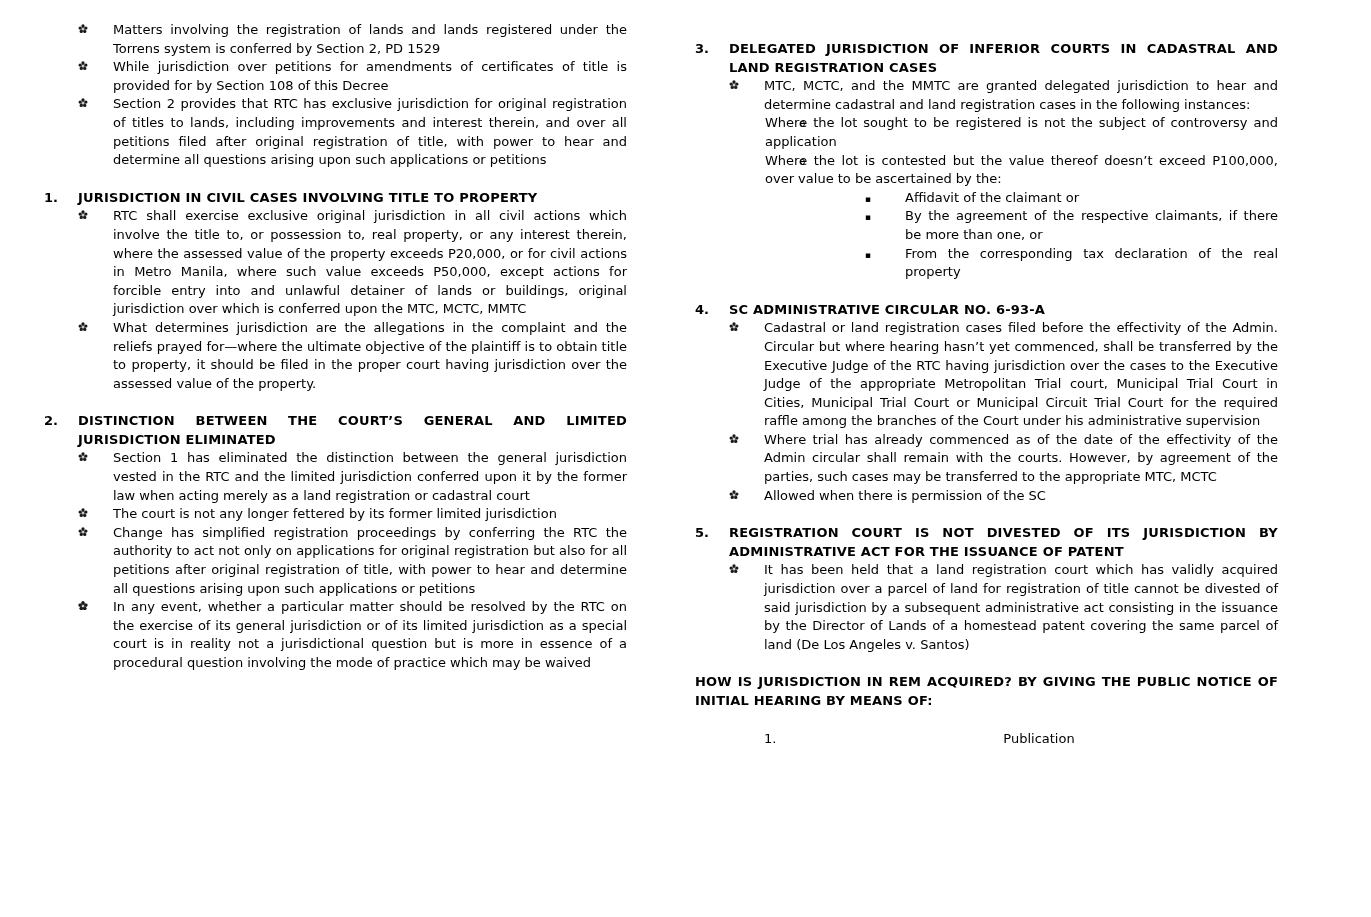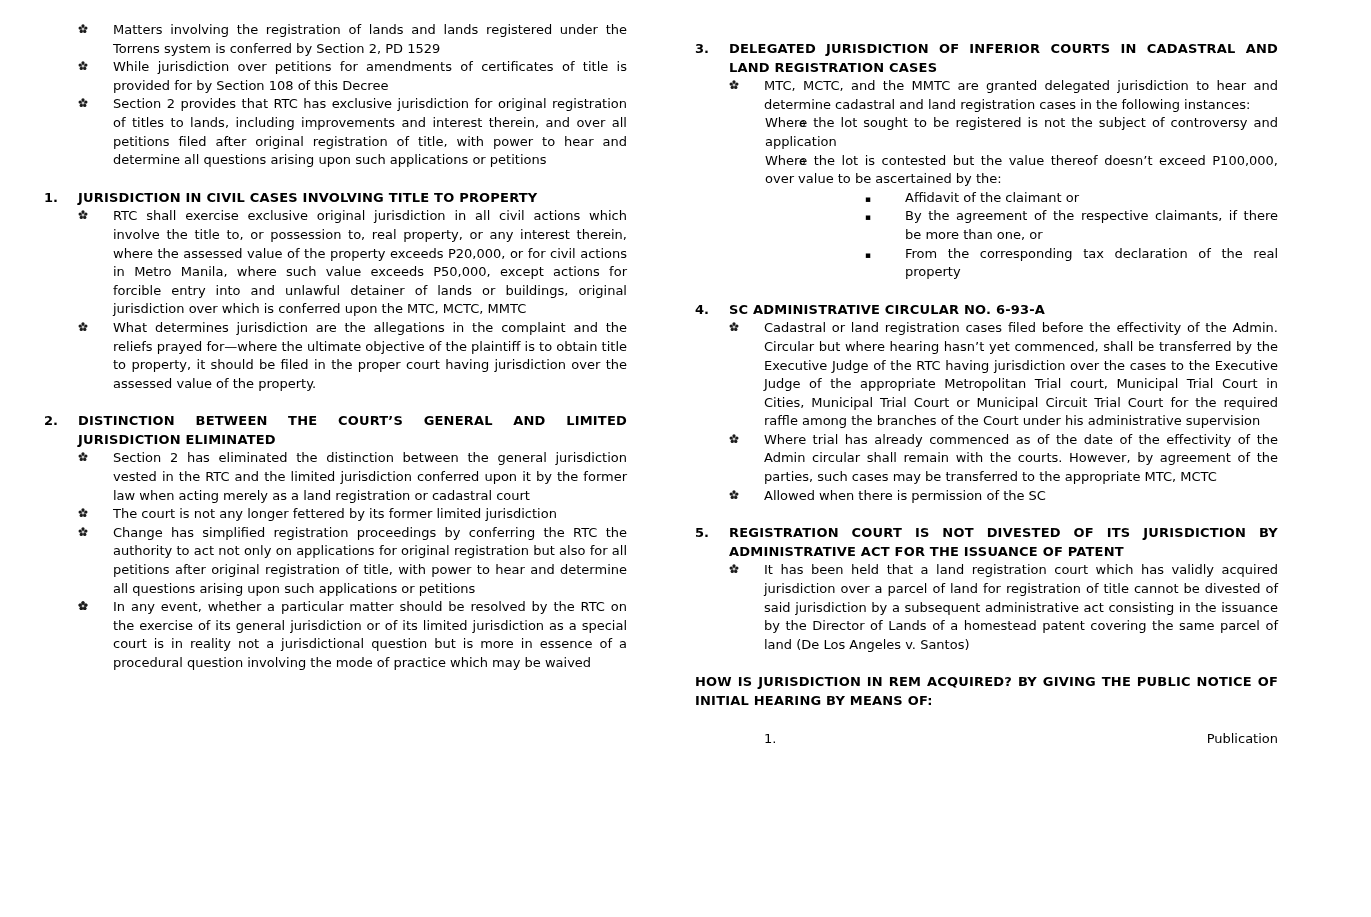--- a/index.html
+++ b/index.html
@@ -43,21 +43,21 @@
   .l3 > .li-text { margin-left: 210px; }
 
   .bullet.flower svg { width: 10px; height: 10px; display: block; }
 
   
   .free-heading { font-weight: bold; text-align: justify; letter-spacing: 0.2px; }
 
   
   .numli { position: relative; }
   .numli .num { position: absolute; left: 69px; top: 0; }
-  .numli .li-text { margin-left: 105px; text-align: right; }
+  .numli .li-text { margin-left: 105px; text-align: center; }
 </style>
 </head>
 <body>
 
 <div class="page">
   <div class="col col-left">
       <div class="block">
         <div class="li l1">
           <span class="bullet flower">
             <svg viewBox="0 0 20 20" xmlns="http://www.w3.org/2000/svg">
@@ -139,21 +139,21 @@
           <span class="bullet flower">
             <svg viewBox="0 0 20 20" xmlns="http://www.w3.org/2000/svg">
               <circle cx="10" cy="4" r="3.3" fill="#1a1a1a"></circle>
               <circle cx="4.3" cy="8.2" r="3.3" fill="#1a1a1a"></circle>
               <circle cx="6.5" cy="14.9" r="3.3" fill="#1a1a1a"></circle>
               <circle cx="13.5" cy="14.9" r="3.3" fill="#1a1a1a"></circle>
               <circle cx="15.7" cy="8.2" r="3.3" fill="#1a1a1a"></circle>
               <circle cx="10" cy="10" r="3" fill="#ffffff" stroke="#1a1a1a" stroke-width="1.4"></circle>
             </svg>
           </span>
-          <span class="li-text">Section 2 has eliminated the distinction between the general jurisdiction vested in the RTC and the limited jurisdiction conferred upon it by the former law when acting merely as a land registration or cadastral court</span>
+          <span class="li-text">Section 1 has eliminated the distinction between the general jurisdiction vested in the RTC and the limited jurisdiction conferred upon it by the former law when acting merely as a land registration or cadastral court</span>
         </div>
         <div class="li l1">
           <span class="bullet flower">
             <svg viewBox="0 0 20 20" xmlns="http://www.w3.org/2000/svg">
               <circle cx="10" cy="4" r="3.3" fill="#1a1a1a"></circle>
               <circle cx="4.3" cy="8.2" r="3.3" fill="#1a1a1a"></circle>
               <circle cx="6.5" cy="14.9" r="3.3" fill="#1a1a1a"></circle>
               <circle cx="13.5" cy="14.9" r="3.3" fill="#1a1a1a"></circle>
               <circle cx="15.7" cy="8.2" r="3.3" fill="#1a1a1a"></circle>
               <circle cx="10" cy="10" r="3" fill="#ffffff" stroke="#1a1a1a" stroke-width="1.4"></circle>

